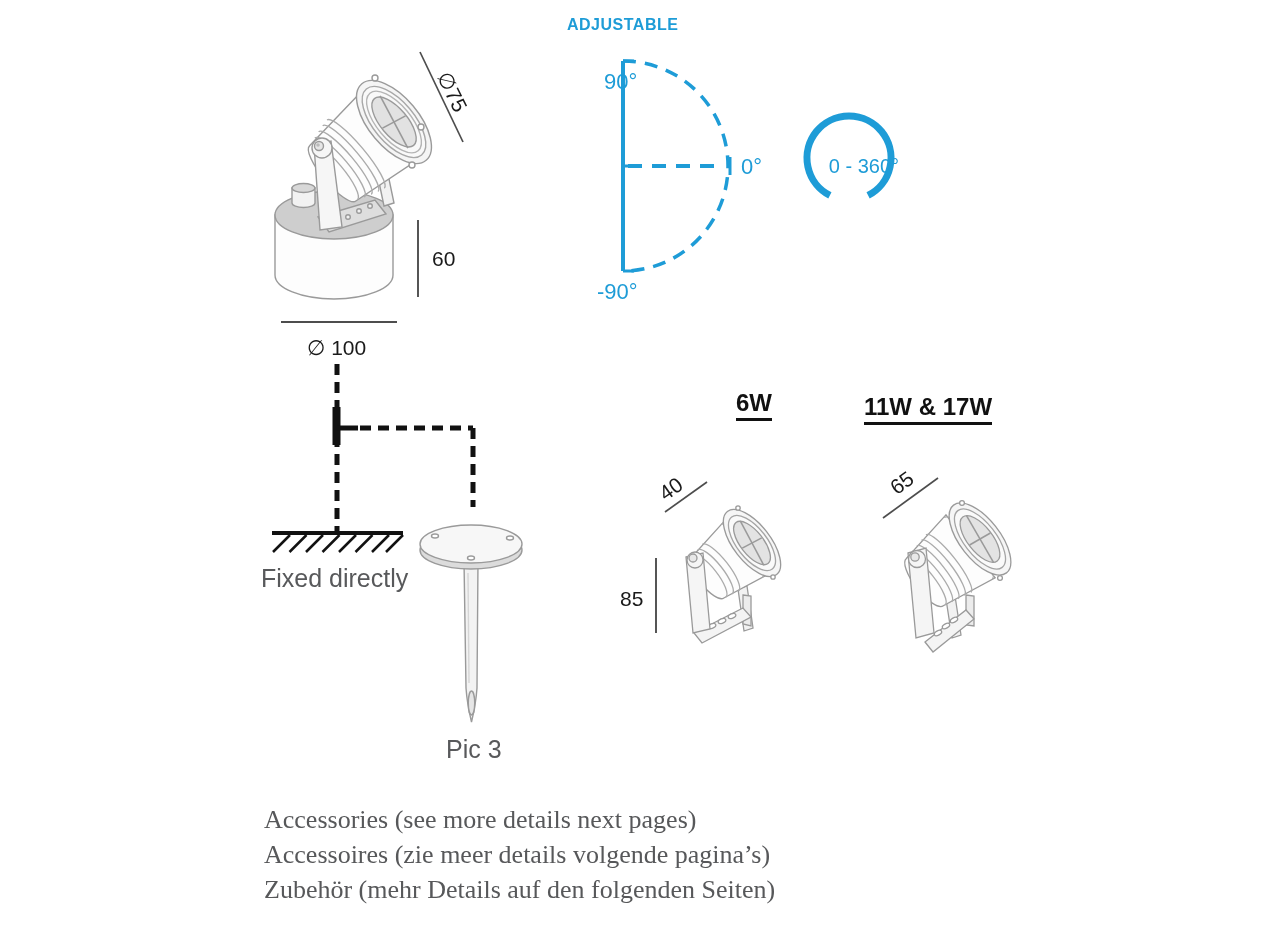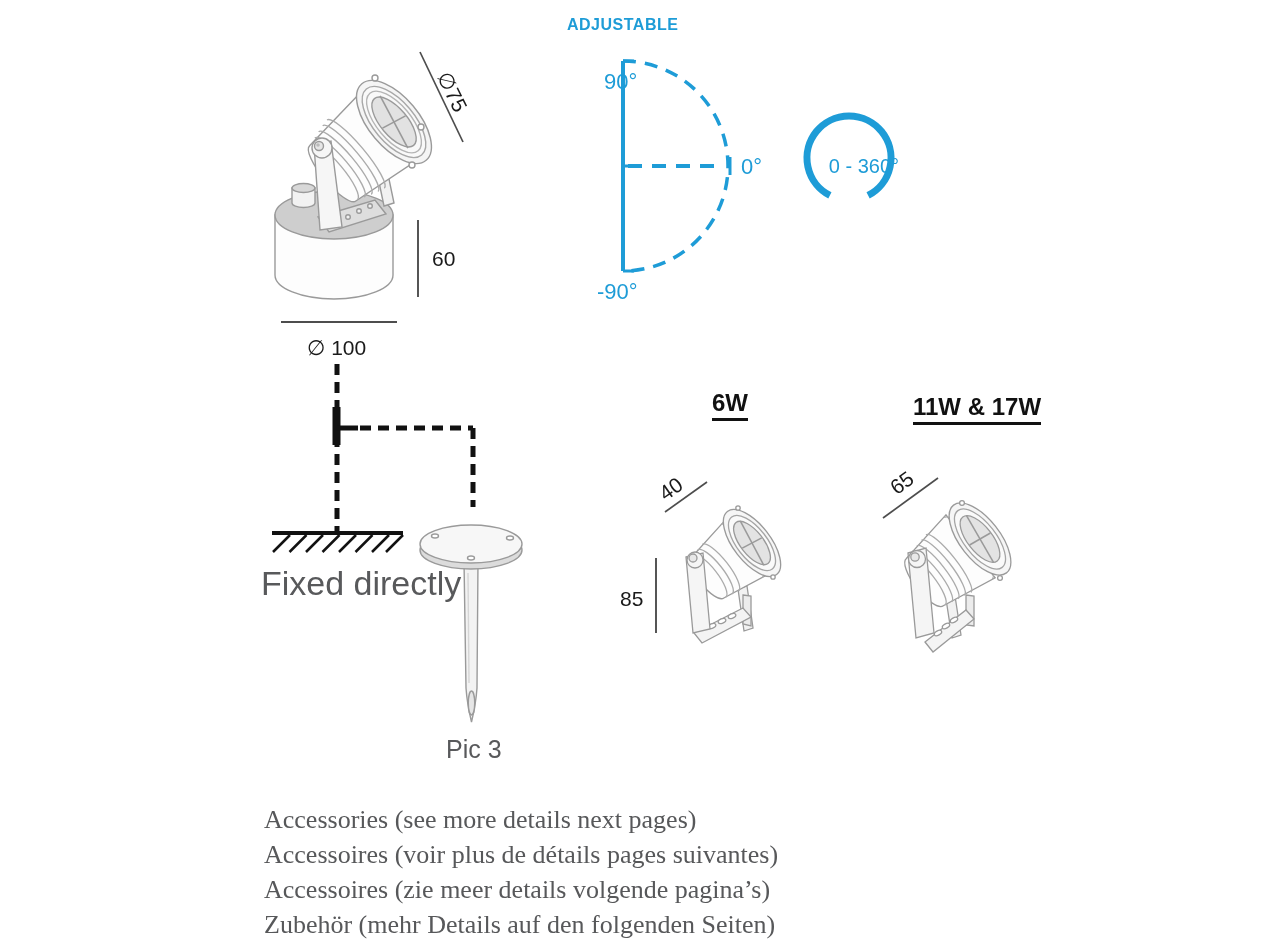--- a/index.html
+++ b/index.html
@@ -3,21 +3,21 @@
 <meta charset="utf-8">
 <style>
   html,body{margin:0;padding:0;background:#fff;}
   #page{position:relative;width:1265px;height:949px;background:#ffffff;overflow:hidden;
         font-family:"Liberation Sans", sans-serif;color:#1a1a1a;}
   .abs{position:absolute;}
   .cyan{color:#1e9cd7;}
   .dimtxt{font-size:21px;color:#1a1a1a;white-space:nowrap;}
   .graytxt{color:#58595b;white-space:nowrap;}
   .varhead{font-size:24px;font-weight:bold;color:#111;border-bottom:3px solid #111;
-           padding-bottom:1px;white-space:nowrap;display:inline-block;}
+           padding-bottom:1px;white-space:nowrap;display:inline-block;margin-left:24px;}
   .rot{text-align:center;transform-origin:center center;}
   .acc-line{font-size:26px;line-height:35px;color:#57585a;white-space:nowrap;font-family:Liberation Serif, serif;}
   svg{display:block;overflow:visible;}
 </style>
 </head>
 <body>
 
 <div id="page">
 
   <svg class="abs" style="left:0;top:0" width="1265" height="949" viewBox="0 0 1265 949">
@@ -214,34 +214,33 @@
   <div class="abs cyan" style="left:567px;top:16px;font-size:16px;font-weight:bold;letter-spacing:.5px;">ADJUSTABLE</div>
   <div class="abs cyan" style="left:604px;top:36px;font-size:22px;margin-top:33px;">90°</div>
   <div class="abs cyan" style="left:741px;top:154px;font-size:22px;">0°</div>
   <div class="abs cyan" style="left:597px;top:279px;font-size:22px;">-90°</div>
   <div class="abs cyan" style="left:799px;top:155px;width:100px;text-align:right;font-size:20px;">0 - 360°</div>
 
   <div class="abs dimtxt rot" style="left:424px;top:80px;width:56px;transform:rotate(64deg);">∅75</div>
   <div class="abs dimtxt" style="left:432px;top:247px;">60</div>
   <div class="abs dimtxt" style="left:307px;top:336px;">∅ 100</div>
 
-  <div class="abs graytxt" style="left:261px;top:564px;font-size:34px;">Fixed directly</div>
+  <div class="abs graytxt" style="left:261px;top:564px;font-size:25px;">Fixed directly</div>
   <div class="abs graytxt" style="left:446px;top:735px;font-size:25px;">Pic 3</div>
 
   <div class="abs" style="left:712px;top:389px;">
     <span class="varhead">6W</span>
   </div>
-  <div class="abs" style="left:913px;top:393px;">
+  <div class="abs" style="left:840px;top:393px;">
     <span class="varhead">11W &amp; 17W</span>
   </div>
 
   <div class="abs dimtxt rot" style="left:647px;top:477px;width:48px;transform:rotate(-35deg);">40</div>
   <div class="abs dimtxt" style="left:620px;top:587px;">85</div>
   <div class="abs dimtxt rot" style="left:878px;top:471px;width:48px;transform:rotate(-36deg);">65</div>
 
   <div class="abs" style="left:264px;top:802px;">
     <div class="acc-line">Accessories (see more details next pages)</div>
-    <div class="acc-line">Accessoires (voir plus de détails pages suivantes)</div>
     <div class="acc-line">Accessoires (zie meer details volgende pagina’s)</div>
     <div class="acc-line">Zubehör (mehr Details auf den folgenden Seiten)</div>
   </div>
 
 </div>
 
 </body></html>

